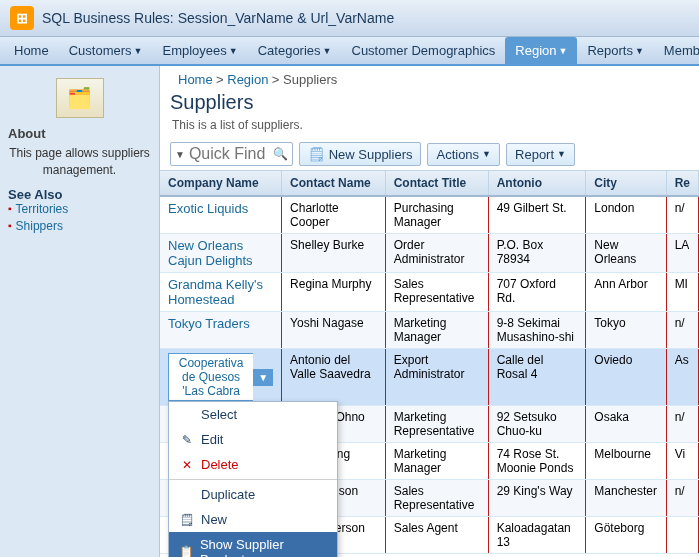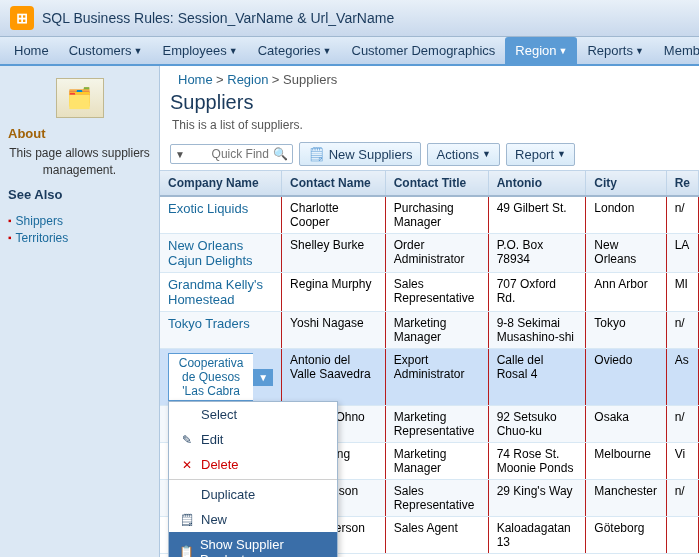--- a/index.html
+++ b/index.html
@@ -61,23 +61,23 @@
       padding: 8px;
     }
     .sidebar-icon {
       width: 48px; height: 40px;
       background: linear-gradient(to bottom, #f5f5e8, #e8e0c0);
       border: 1px solid #c0b890;
       margin: 4px auto 8px auto;
       display: flex; align-items: center; justify-content: center;
       font-size: 20px;
     }
-    .sidebar h3 { font-size: 13px; font-weight: bold; color: #a16207; margin-bottom: 4px; }
+    .sidebar h3 { font-size: 13px; font-weight: bold; color: #404040; margin-bottom: 4px; }
     .sidebar p { font-size: 12px; color: #333; margin-bottom: 8px; line-height: 1.4; text-align: center; }
-    .see-also { font-size: 13px; font-weight: bold; color: #1a3a5c; margin-bottom: 12px; }
+    .see-also { font-size: 13px; font-weight: bold; color: #1a3a5c; margin-bottom: 0; }
     .sidebar-link {
       display: flex; align-items: center; gap: 4px;
       color: #1a6a9c; font-size: 12px; cursor: pointer; margin-bottom: 3px;
     }
     .sidebar-link::before { content: '▪'; color: #cc0000; font-size: 10px; }
 
     
     .right-content { flex: 1; overflow: hidden; display: flex; flex-direction: column; }
 
     
@@ -108,21 +108,21 @@
     .quick-find-wrap {
       display: flex; align-items: center;
       border: 1px solid #a0b8d0;
       background: white;
       border-radius: 2px;
       padding: 2px 4px;
       gap: 4px;
     }
     .quick-find-arrow { font-size: 10px; color: #555; }
     .quick-find-input {
-      border: none; outline: none; font-size: 12px; width: 80px; text-align: right;
+      border: none; outline: none; font-size: 16px; width: 80px;
     }
     .search-icon { color: #555; font-size: 12px; }
     .toolbar-btn {
       display: flex; align-items: center; gap: 3px;
       padding: 3px 8px;
       border: 1px solid #a0b8d0;
       background: linear-gradient(to bottom, #f0f8ff, #d8eaf8);
       border-radius: 2px;
       cursor: pointer;
       font-size: 12px;
@@ -220,22 +220,22 @@
   <div class="nav-item">Membership</div>
 </div>
 
 <div class="main-content">
 
   <div class="sidebar">
     <div class="sidebar-icon">🗂️</div>
     <h3>About</h3>
     <p>This page allows suppliers management.</p>
     <div class="see-also">See Also</div>
+    <div class="sidebar-link">Territories</div>
     <div class="sidebar-link">Shippers</div>
-    <div class="sidebar-link">Territories</div>
   </div>
 
   <div class="right-content">
 
     <div class="breadcrumb">
       <span style="color:#1a6a9c;cursor:pointer;">Home</span>
       <span> &gt; </span>
       <span style="color:#1a6a9c;cursor:pointer;">Region</span>
       <span> &gt; </span>
       <span style="color:#555;">Suppliers</span>

